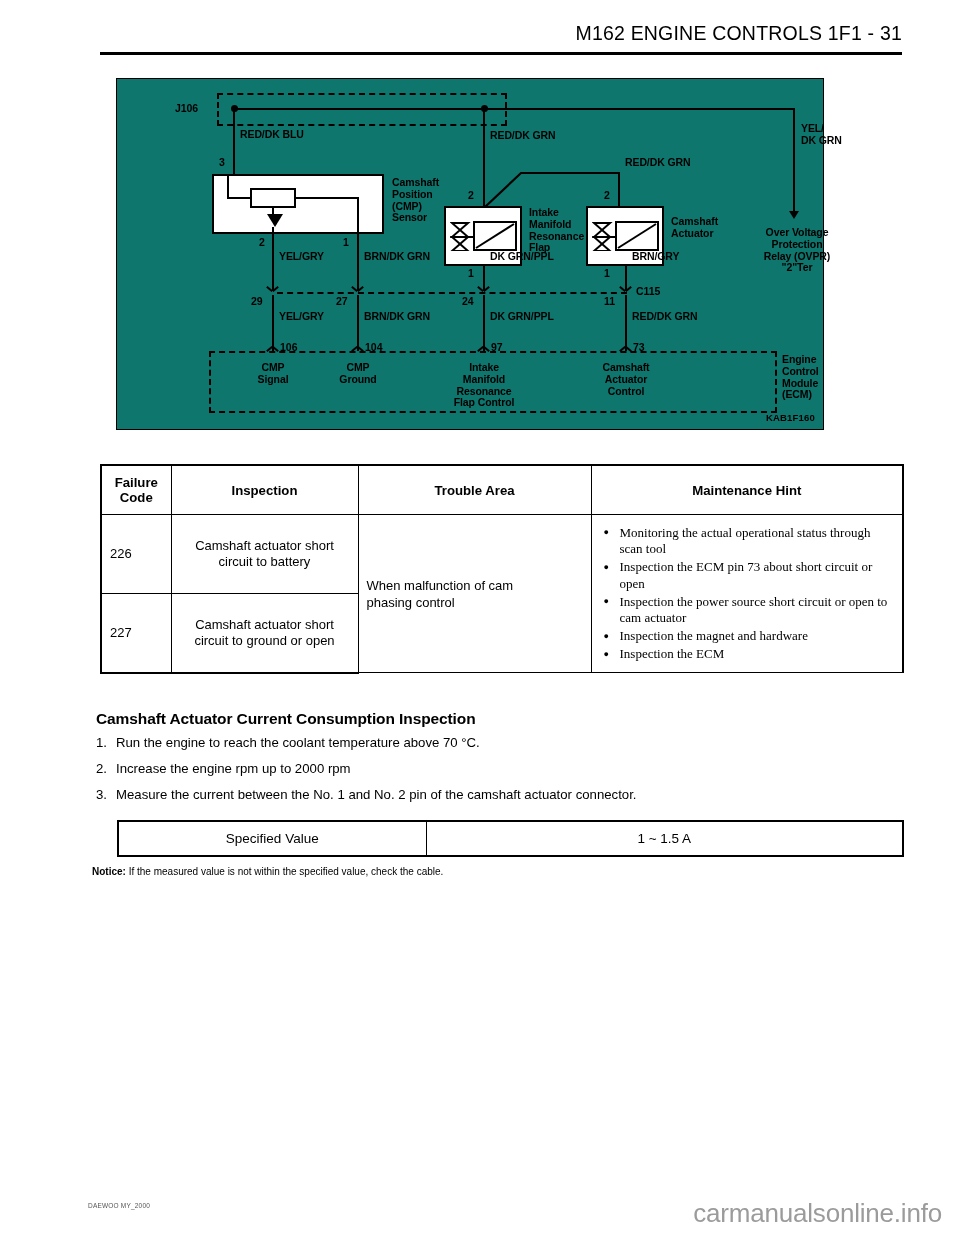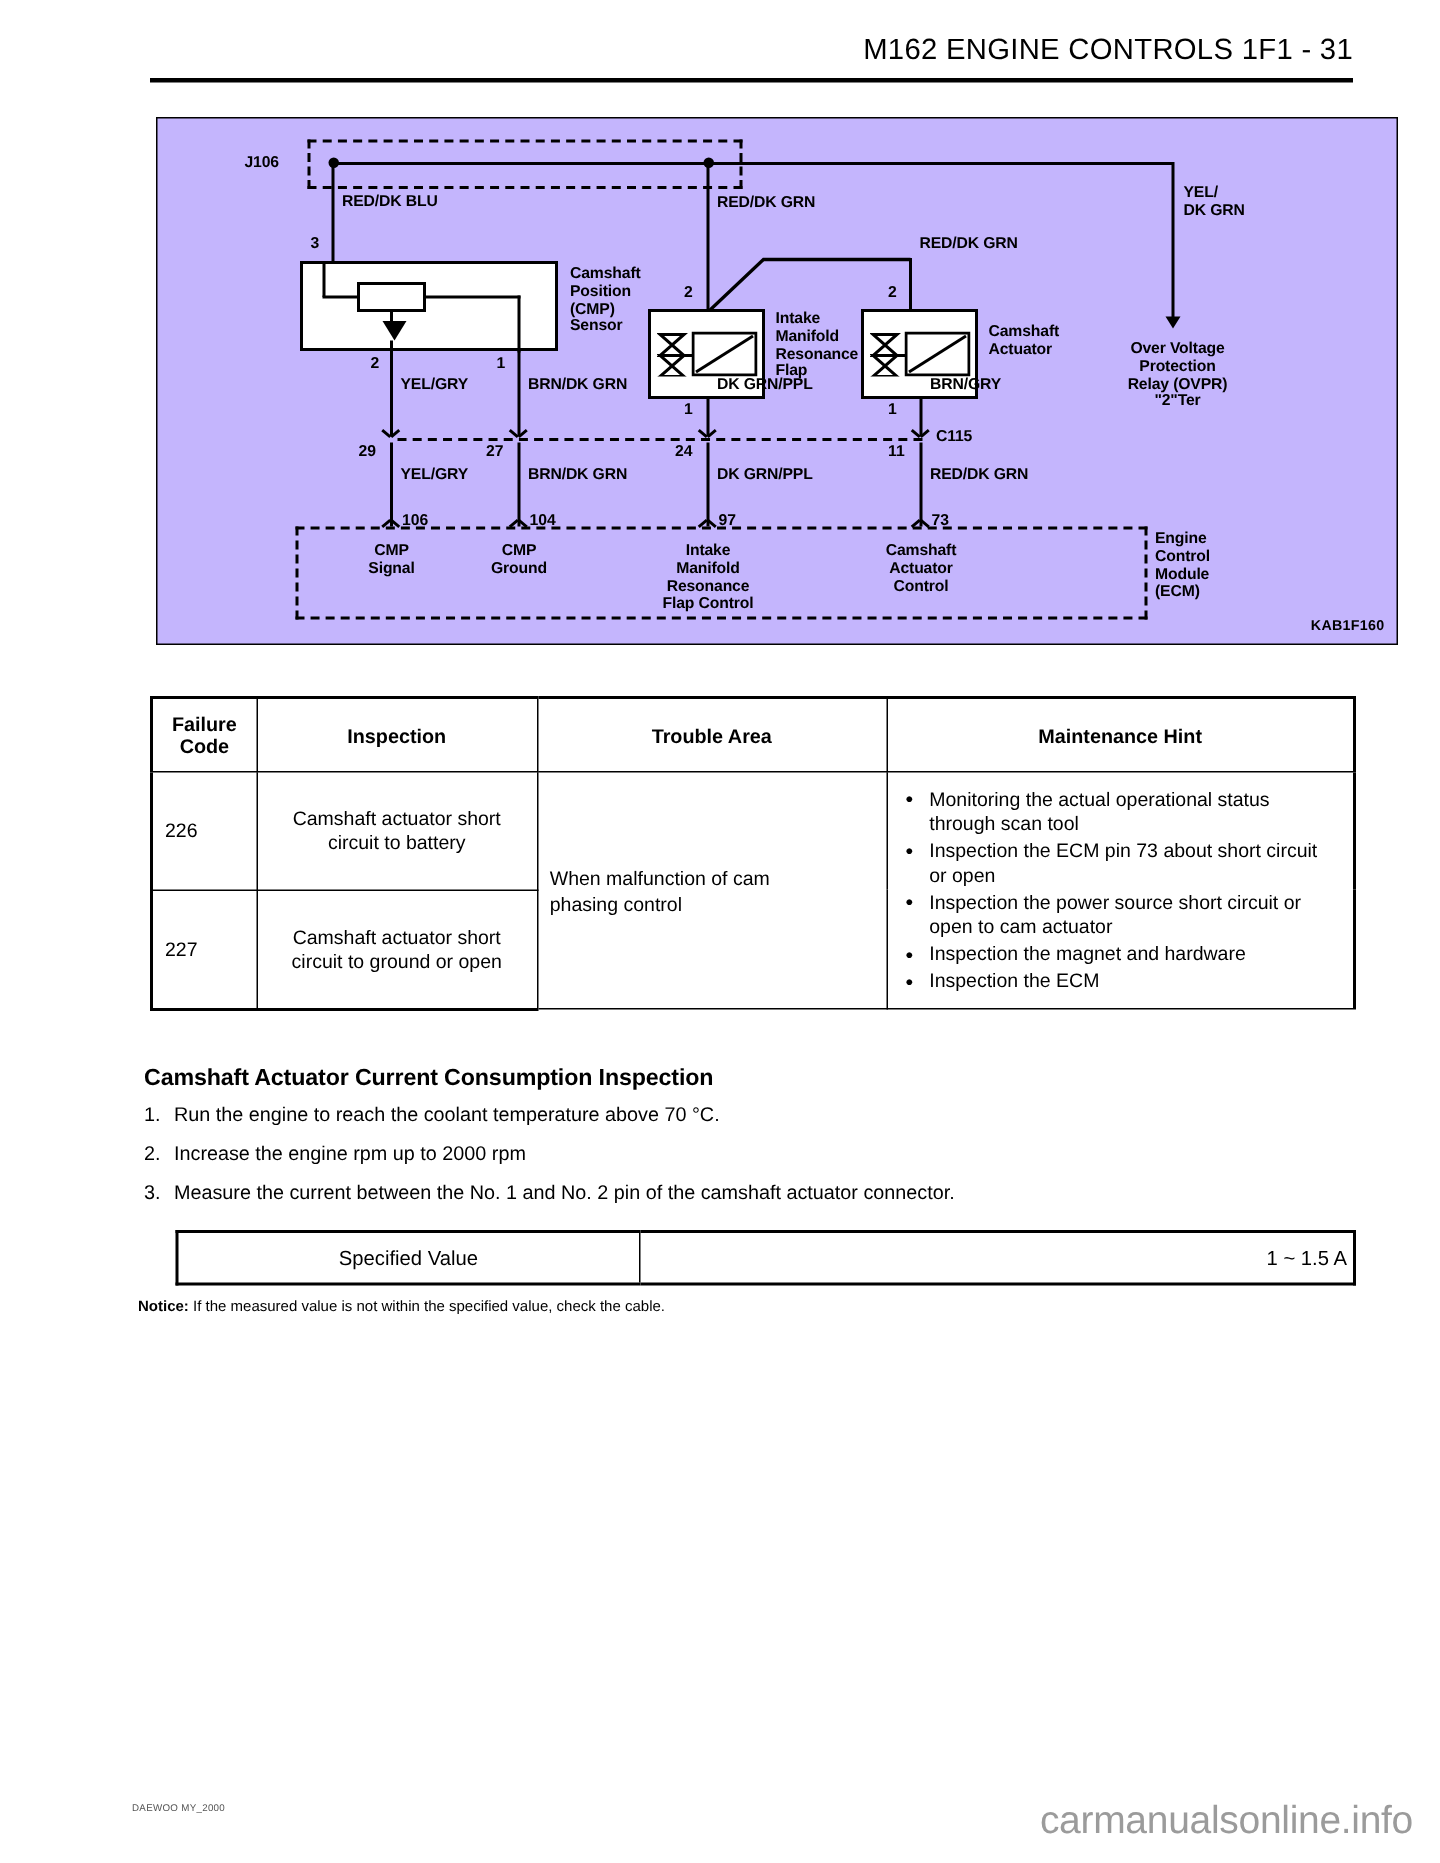--- a/index.html
+++ b/index.html
@@ -38,27 +38,27 @@
     left: 100px;
     top: 52px;
     width: 802px;
     height: 3px;
     background: #000;
   }
 
   
   .figure-box {
     position: absolute;
-    left: 104px;
+    left: 116px;
     top: 78px;
-    width: 828px;
+    width: 708px;
     height: 352px;
     border: 1.6px solid #000;
     box-sizing: border-box;
-    background: #c4b5fd;
+    background: #0f766e;
   }
   .fig { position: absolute; left: 0; top: 0; width: 800px; height: 352px; }
   .fig-code {
     position: absolute;
     right: 8px;
     bottom: 6px;
     font-size: 9.5px;
     font-weight: bold;
     letter-spacing: 0.2px;
   }
@@ -219,21 +219,21 @@
     border-collapse: collapse;
     table-layout: fixed;
   }
   .spec-table td {
     border: 1.5px solid #000;
     text-align: center;
     font-size: 13.5px;
     padding: 9px 4px;
   }
   .spec-table td.edge-l { border-left: 2.6px solid #000; }
-  .spec-table td.edge-r { border-right: 2.6px solid #000; text-align: right; }
+  .spec-table td.edge-r { border-right: 2.6px solid #000; }
   .spec-table tr td { border-top: 2.6px solid #000; border-bottom: 2.6px solid #000; }
 
   .notice {
     position: absolute;
     left: 92px;
     top: 866px;
     font-size: 10px;
     white-space: nowrap;
   }
   .notice b { font-weight: bold; }
@@ -430,21 +430,21 @@
       <th class="outer-r">Maintenance Hint</th>
     </tr>
   </thead>
   <tbody>
     <tr>
       <td class="cell-code outer-l" style="height:62px;">226</td>
       <td class="cell-desc" style="white-space:pre-line">Camshaft actuator short
 circuit to battery</td>
       <td class="cell-trouble" rowspan="2" style="white-space:pre-line">When malfunction of cam
 phasing control</td>
-      <td class="outer-r" rowspan="2" style="padding:8px 10px 8px 12px;">
+      <td class="outer-r" rowspan="2" style="padding:8px 10px 8px 12px;font-family:Liberation Serif, serif;">
         <ul class="hint-list">
           <li>Monitoring the actual operational status through scan tool</li>
           <li>Inspection the ECM pin 73 about short circuit or open</li>
           <li>Inspection the power source short circuit or open to cam actuator</li>
           <li>Inspection the magnet and hardware</li>
           <li>Inspection the ECM</li>
         </ul>
       </td>
     </tr>
     <tr>

